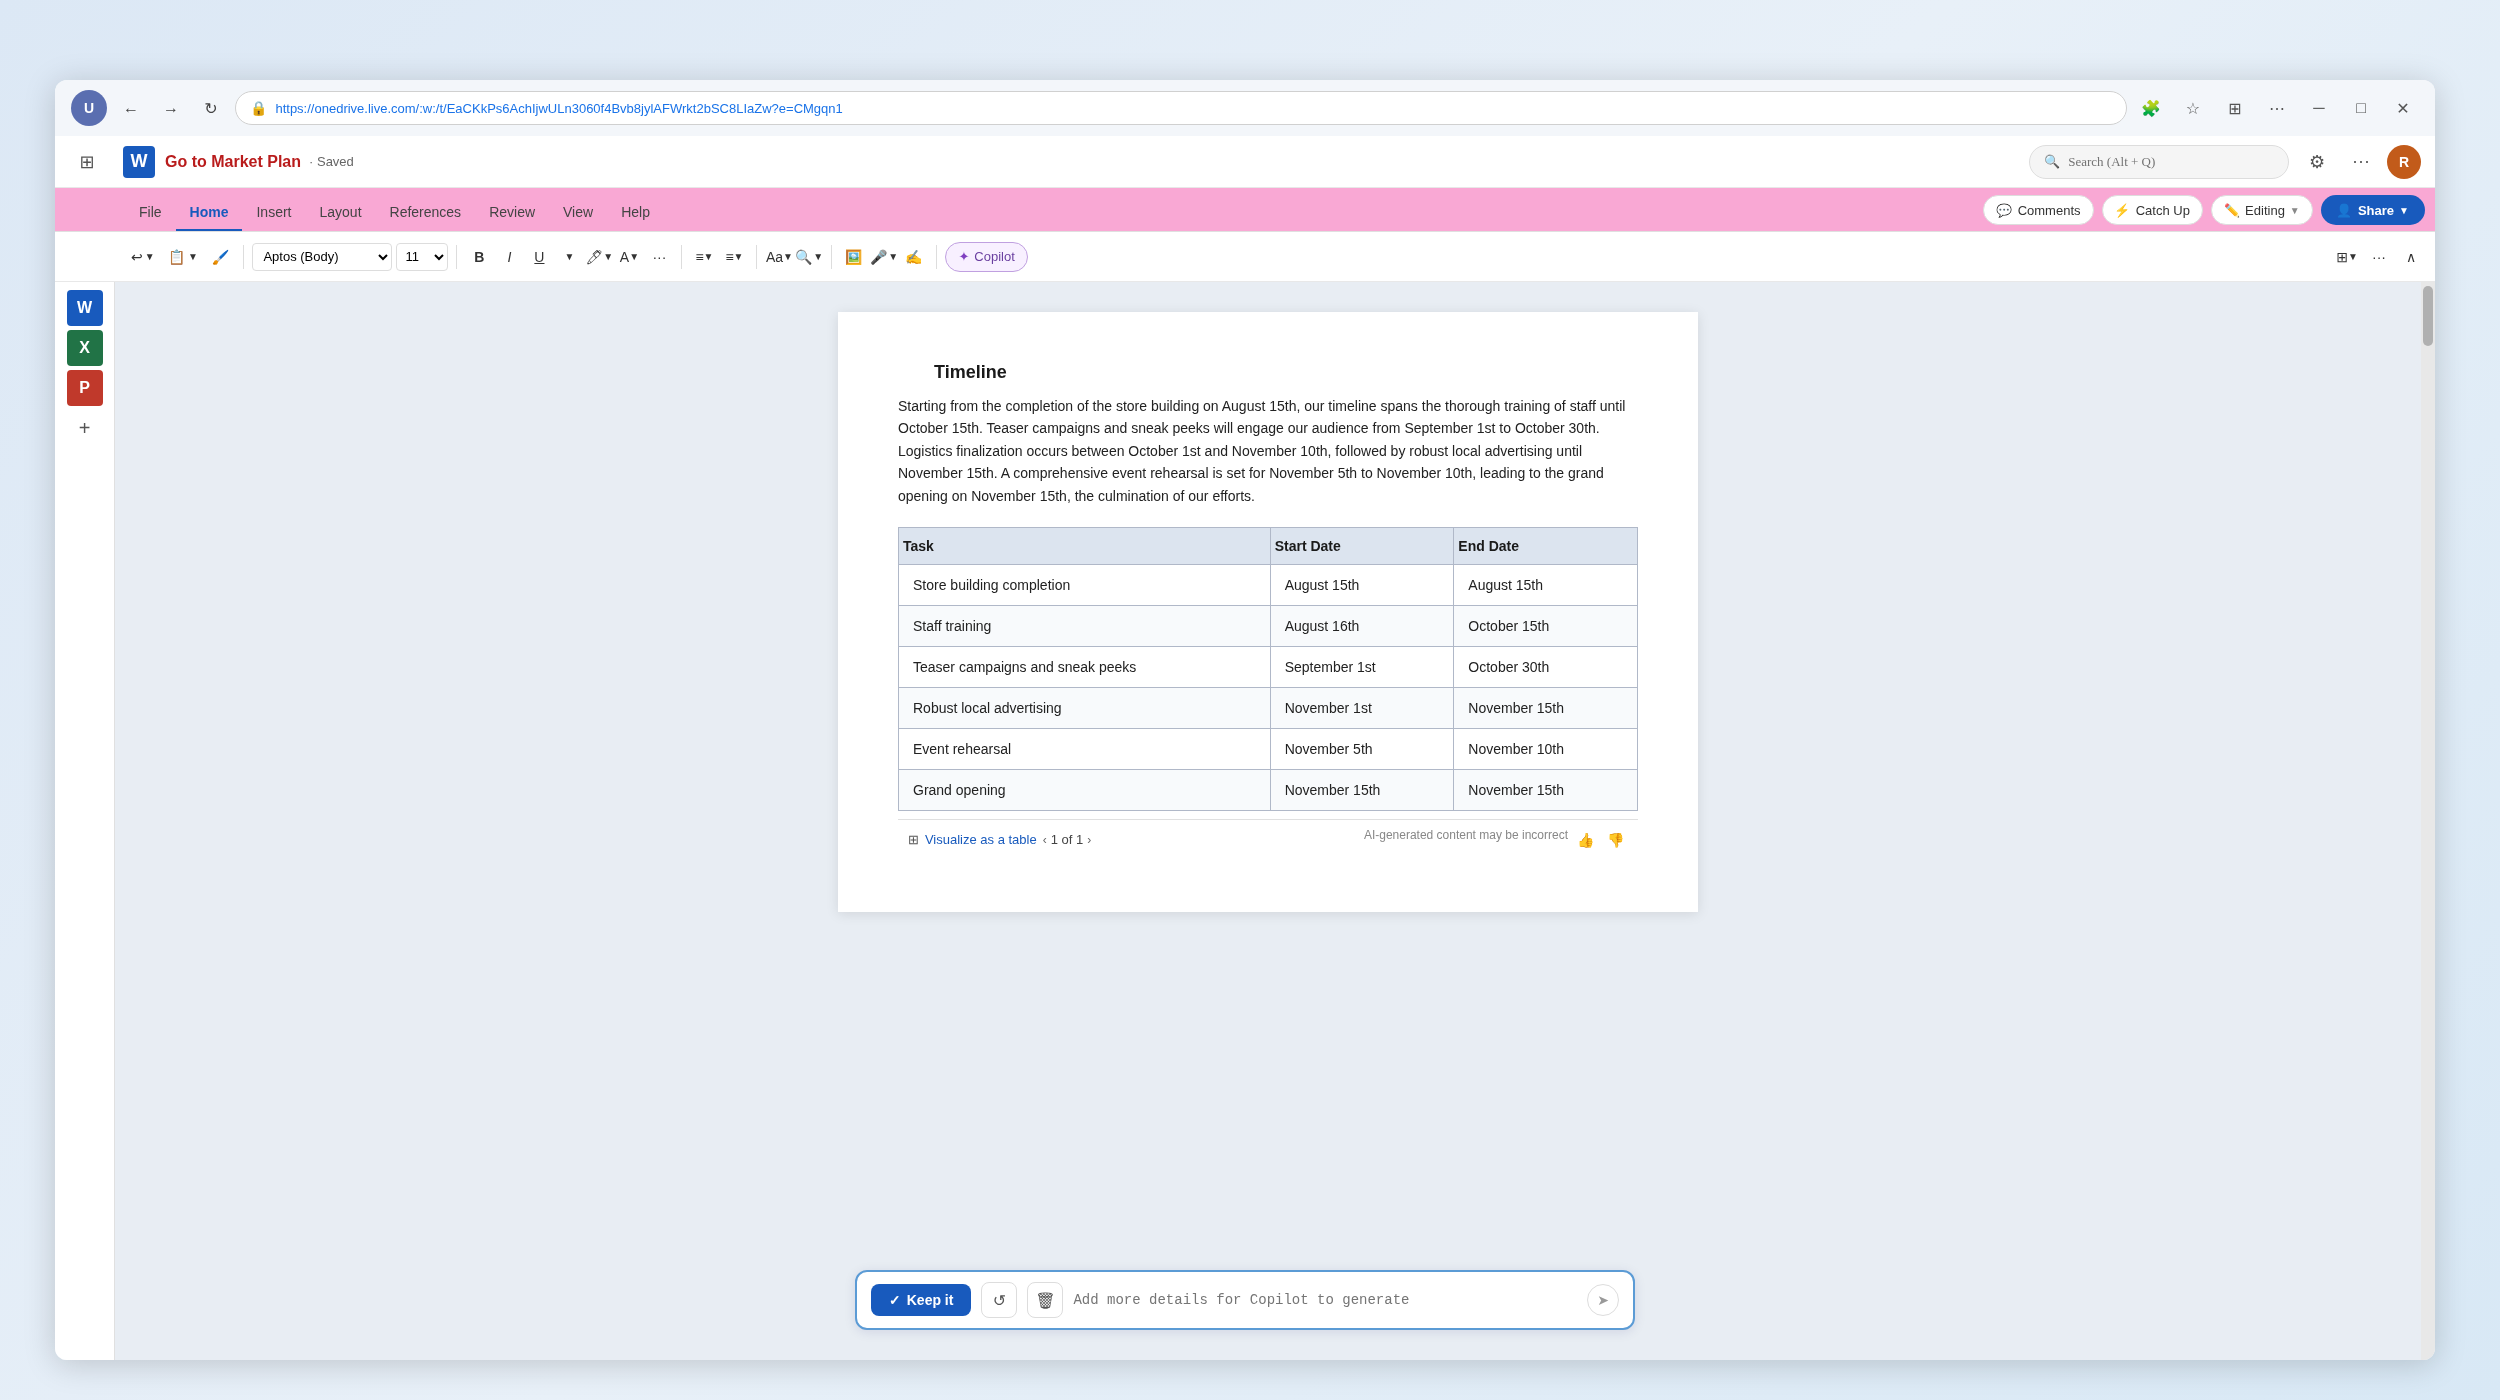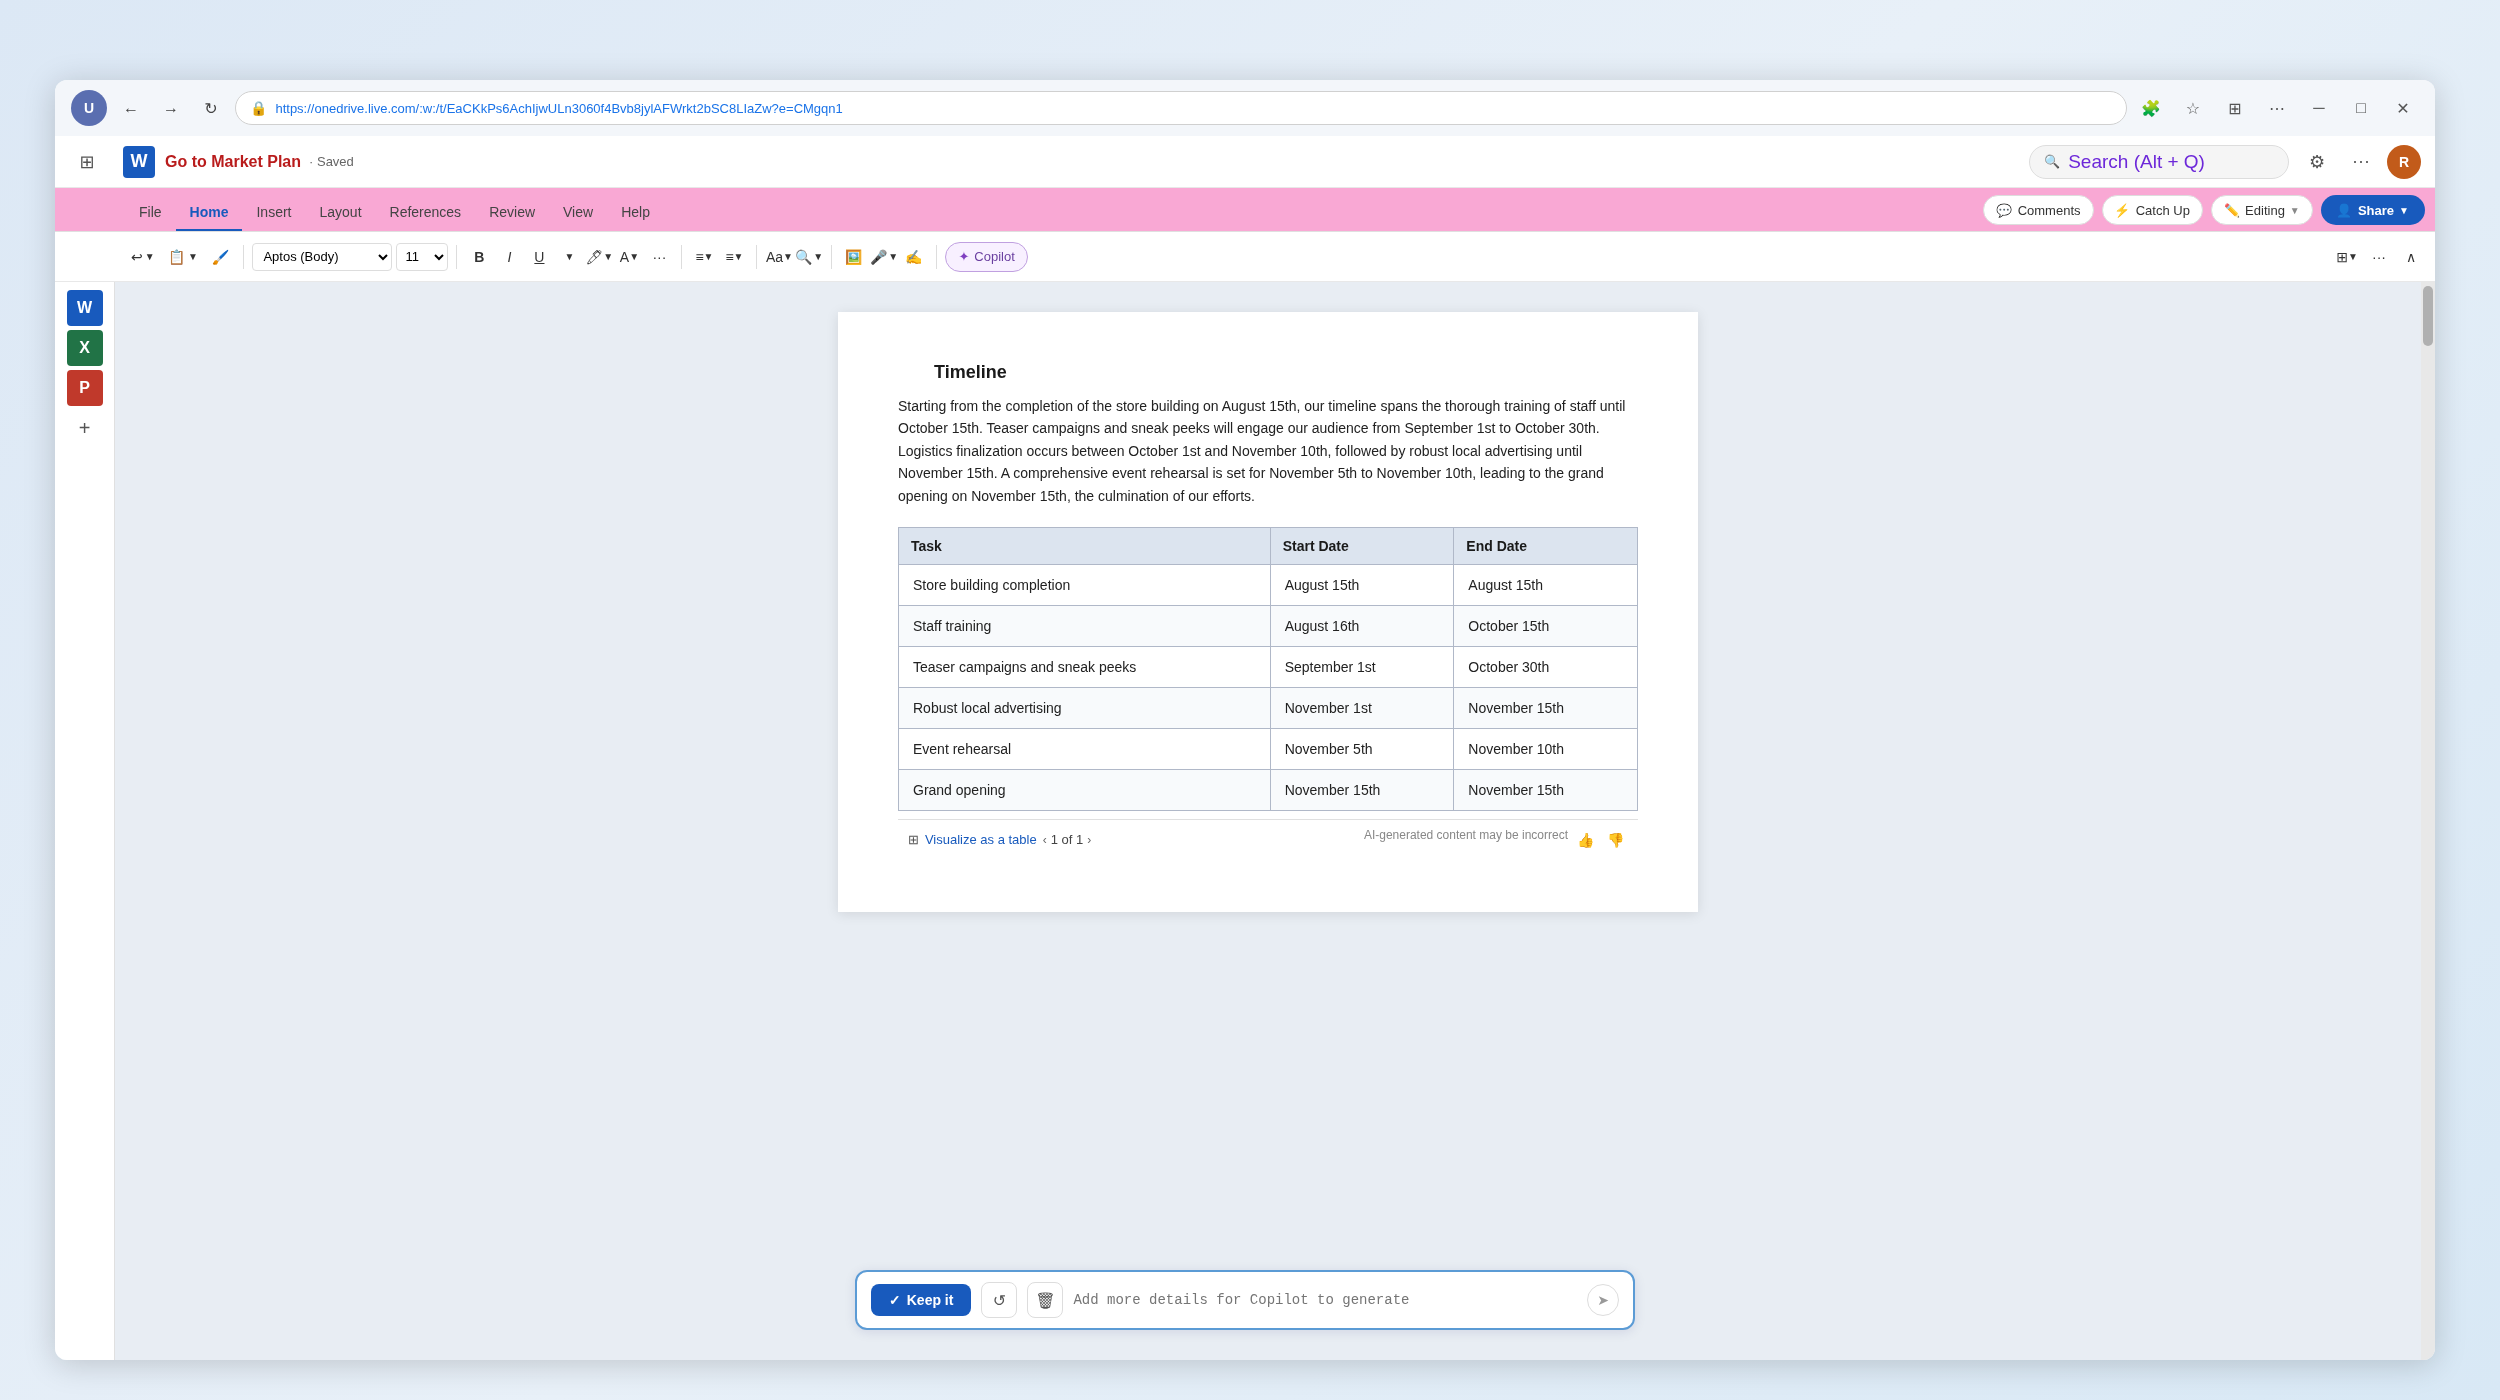--- a/index.html
+++ b/index.html
@@ -300,21 +300,21 @@
 
     
     .timeline-table {
       width: 100%;
       border-collapse: collapse;
       font-size: 14px;
       border: 1px solid #b0b8c8;
     }
     .timeline-table th {
       background: #dce4ef;
-      padding: 10px 12px;
+      padding: 10px 4px;
       text-align: left;
       font-weight: 600;
       color: #1a1a1a;
       border: 1px solid #b0b8c8;
     }
     .timeline-table td {
       padding: 12px 14px;
       border: 1px solid #b0b8c8;
       color: #222;
       vertical-align: middle;
@@ -472,21 +472,21 @@
       <div class="left-icon" style="font-size:18px;">⊞</div>
     </div>
     <div class="word-logo">W</div>
     <div class="app-bar-title-section">
       <span class="doc-title">Go to Market Plan</span>
       <span class="saved-label">· Saved</span>
     </div>
     <div class="app-bar-spacer"></div>
     <div class="search-box-appbar">
       <span>🔍</span>
-      <span style="color:#6d28d9;font-size:19px;">Search (Alt + Q)</span>
+      <span style="color:#737373;font-size:13px;font-family:Liberation Serif, serif;">Search (Alt + Q)</span>
     </div>
     <div class="app-bar-actions">
       <button class="settings-btn">⚙</button>
       <button class="more-btn">···</button>
       <div class="user-avatar">R</div>
     </div>
   </div>
 
   <div style="background:#f9a8d4;display:flex;align-items:flex-end;height:44px;padding:0 10px 0 70px;border-bottom:1px solid #e0e0e0;">
     <div class="ribbon-tab">File</div>

